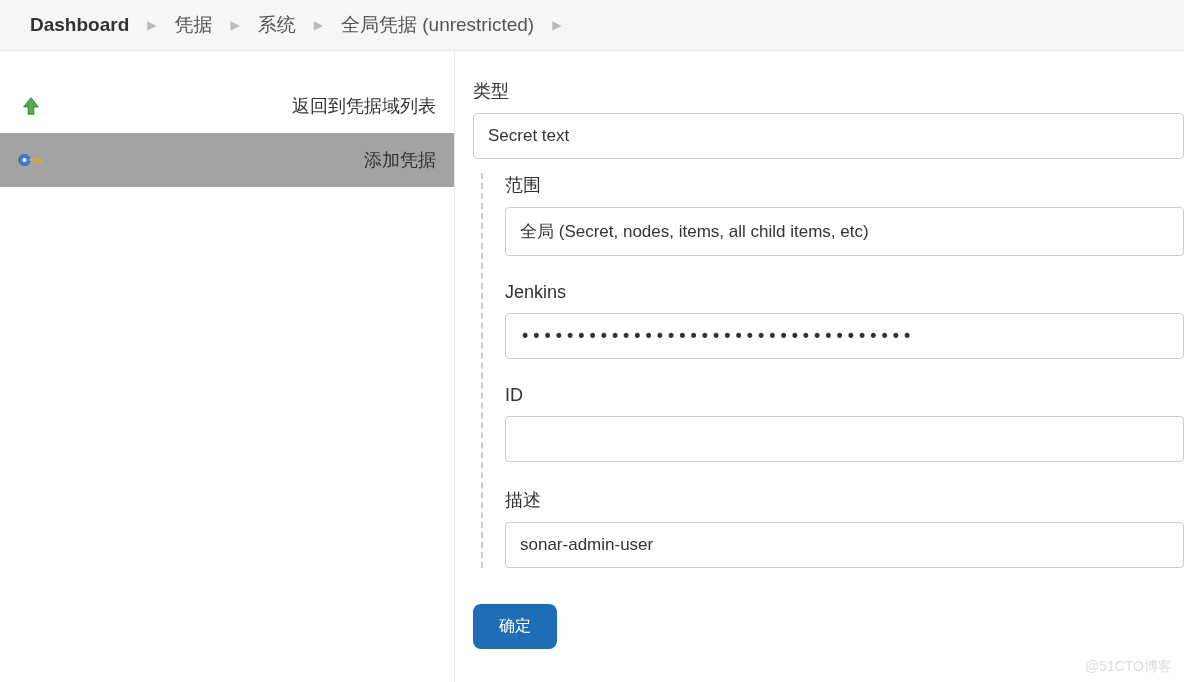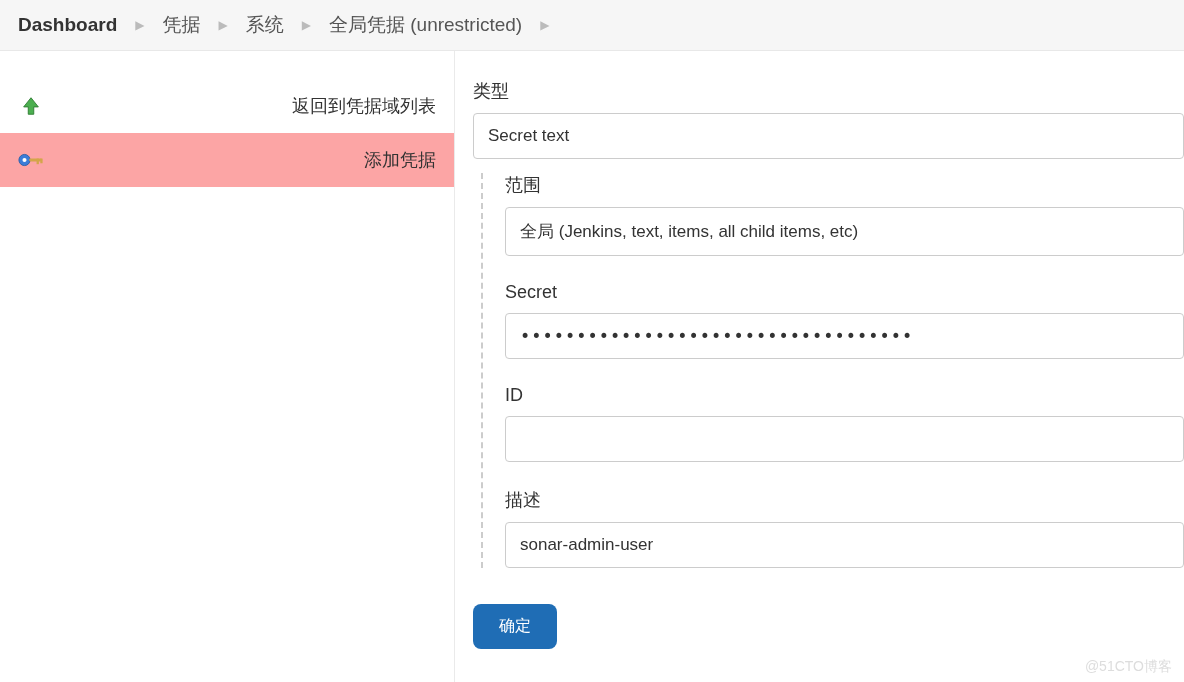--- a/index.html
+++ b/index.html
@@ -9,21 +9,21 @@
     }
     body {
       font-family: -apple-system, BlinkMacSystemFont, "Segoe UI", Helvetica, Arial, sans-serif;
       font-size: 16px;
       color: #333;
       background: #fff;
     }
     .breadcrumb {
       display: flex;
       align-items: center;
-      padding: 12px 18px;
+      padding: 12px 30px;
       background: #f6f6f6;
       border-bottom: 1px solid #e8e8e8;
       gap: 18px;
     }
     .breadcrumb-item {
       color: #555;
       font-size: 19px;
       cursor: pointer;
     }
     .breadcrumb-item.bold {
@@ -47,21 +47,21 @@
       display: flex;
       align-items: center;
       gap: 14px;
       padding: 14px 18px;
       cursor: pointer;
       font-size: 18px;
       color: #333;
       justify-content: space-between;
     }
     .sidebar-item.active {
-      background: #fca5a5;
+      background: #a3a3a3;
     }
     .icon-box {
       width: 26px;
       height: 26px;
       display: flex;
       align-items: center;
       justify-content: center;
     }
     .main {
       flex: 1;
@@ -155,25 +155,25 @@
 
   <div class="main">
     <div class="field-group" style="margin-bottom:7px;">
       <div class="field-label">类型</div>
       <div class="select-box">Secret text</div>
     </div>
 
     <div class="indented-block">
       <div class="field-group">
         <div class="field-label">范围</div>
-        <div class="select-box">全局 (Jenkins, text, items, all child items, etc)</div>
+        <div class="select-box">全局 (Secret, nodes, items, all child items, etc)</div>
       </div>
 
       <div class="field-group">
-        <div class="field-label">Secret</div>
+        <div class="field-label">Jenkins</div>
         <input type="password" class="text-input secret-dots" value="•••••••••••••••••••••••••••••••••••" style="">
       </div>
 
       <div class="field-group">
         <div class="field-label">ID</div>
         <input type="text" class="text-input" value="" style="">
       </div>
 
       <div class="field-group" style="margin-bottom:8px;">
         <div class="field-label">描述</div>

